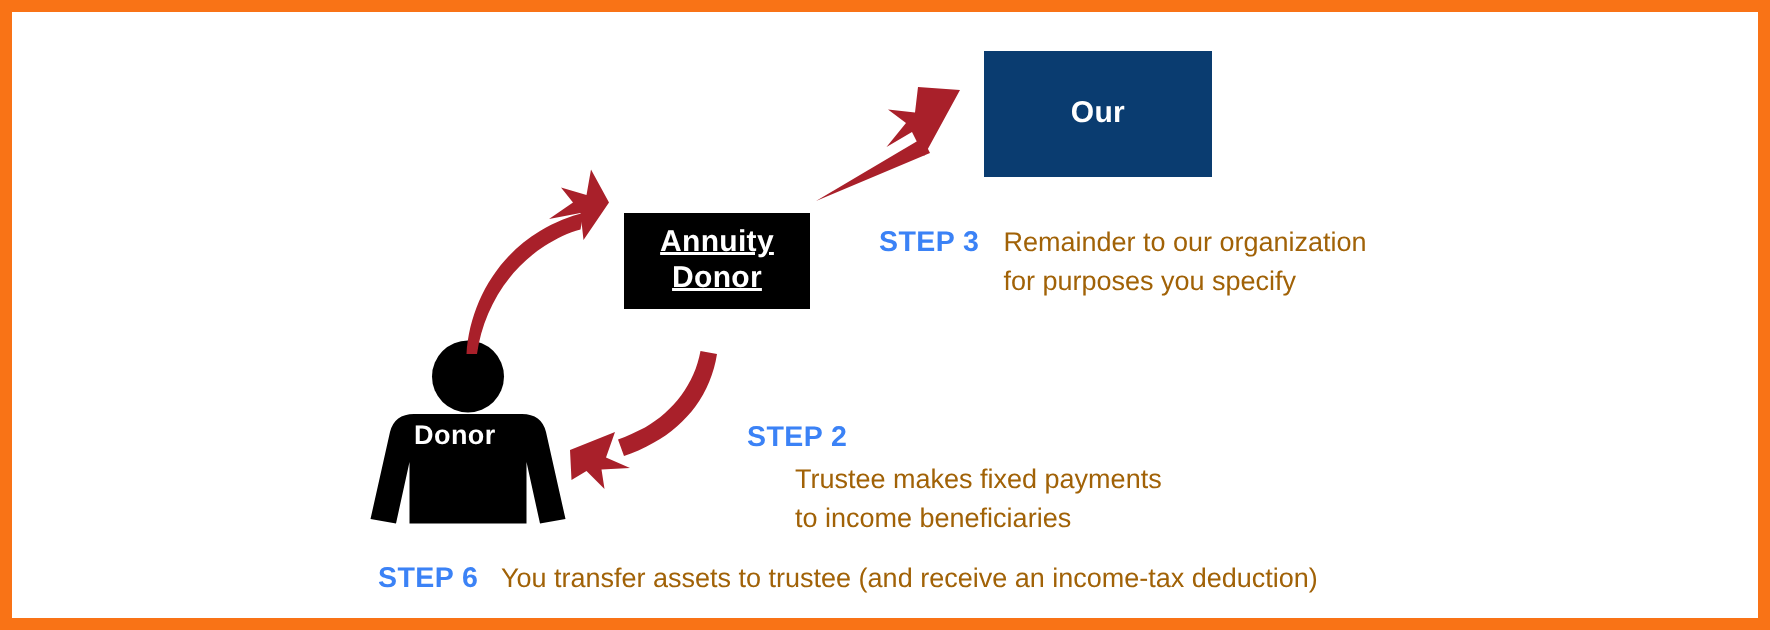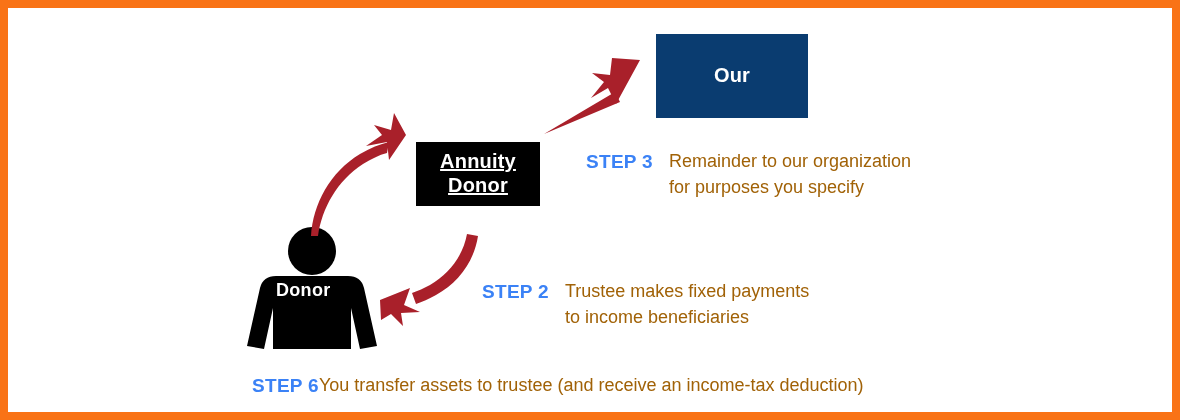--- a/index.html
+++ b/index.html
@@ -83,24 +83,24 @@
     line-height: 1.45;
   }
   .step-body {
     color: #a16207;
     font-size: 18px;
     line-height: 1.45;
     white-space: pre-line;
   }
   #step3 { left: 578px; top: 140px; }
   #step3 .step-body { margin-left: 16px; }
-  #step2 { left: 474px; top: 270px; }
-  #step2 .step-body { margin-left: 16px; }
+  #step2 { left: 490px; top: 270px; flex-direction: column; }
+  #step2 .step-body { margin-left: 32px; }
   #step1 { left: 244px; top: 364px; }
-  #step1 .step-body { }
+  #step1 .step-body { margin-left: 15px; }
 </style>
 </head>
 <body>
 
 <div id="canvas">
 
   <svg id="art" viewBox="0 0 1180 420" xmlns="http://www.w3.org/2000/svg">
 
     <g>
       <circle cx="304" cy="243" r="24" fill="#000000"></circle>

